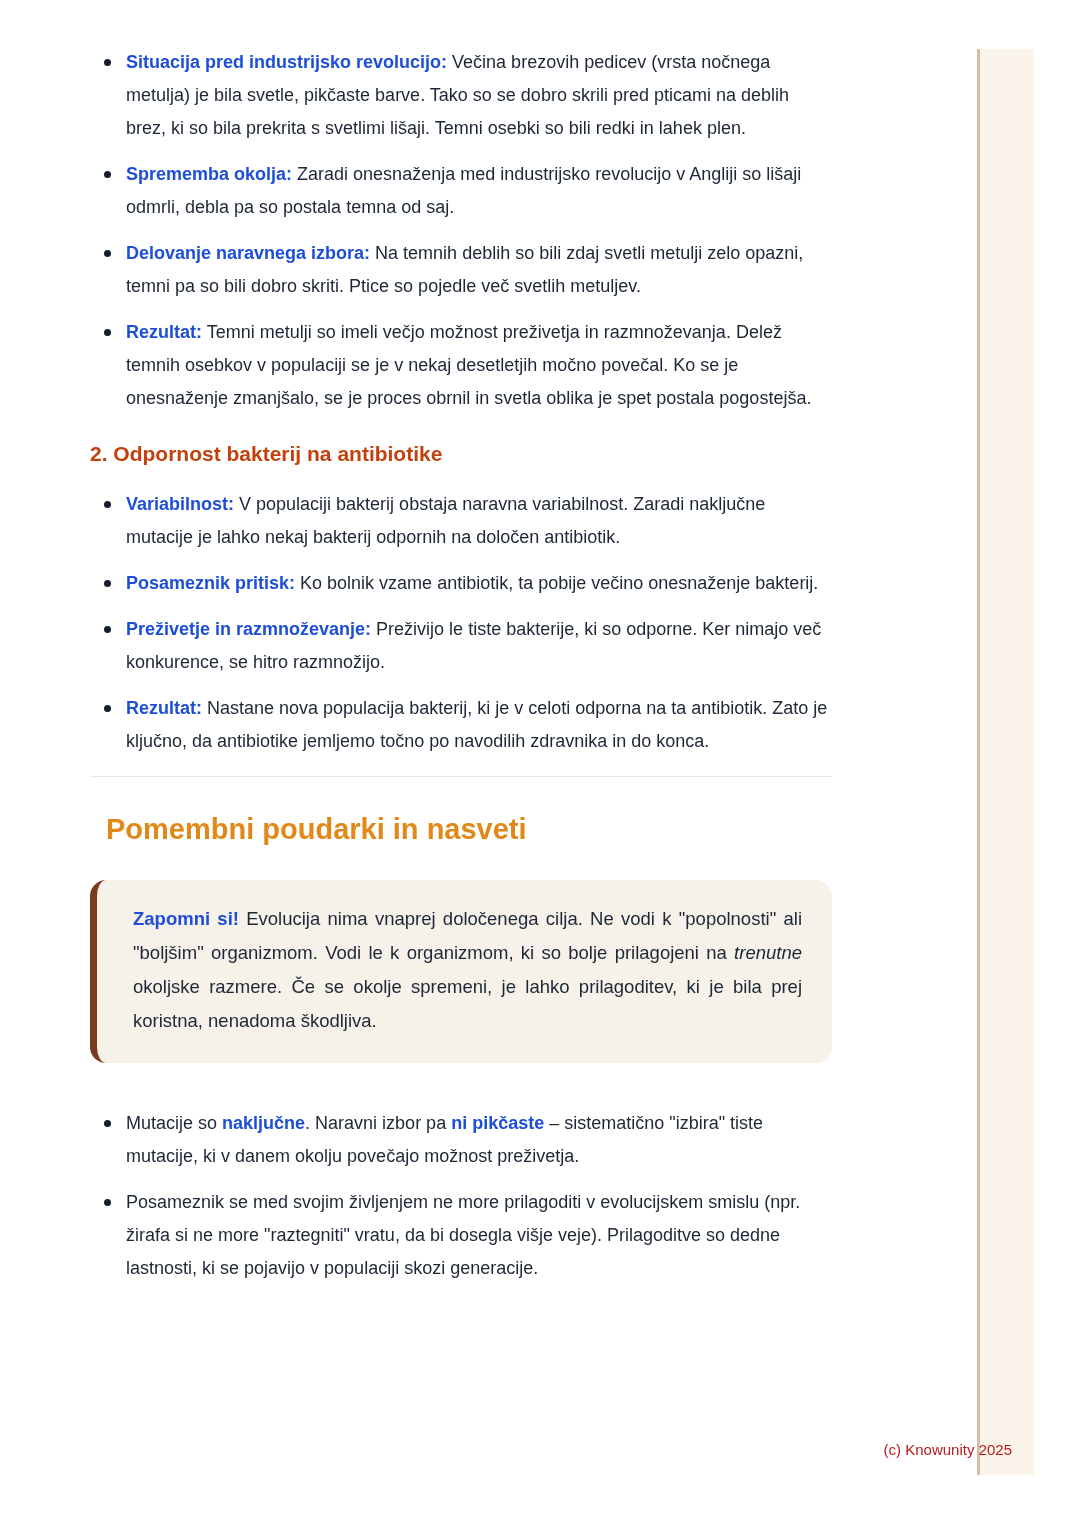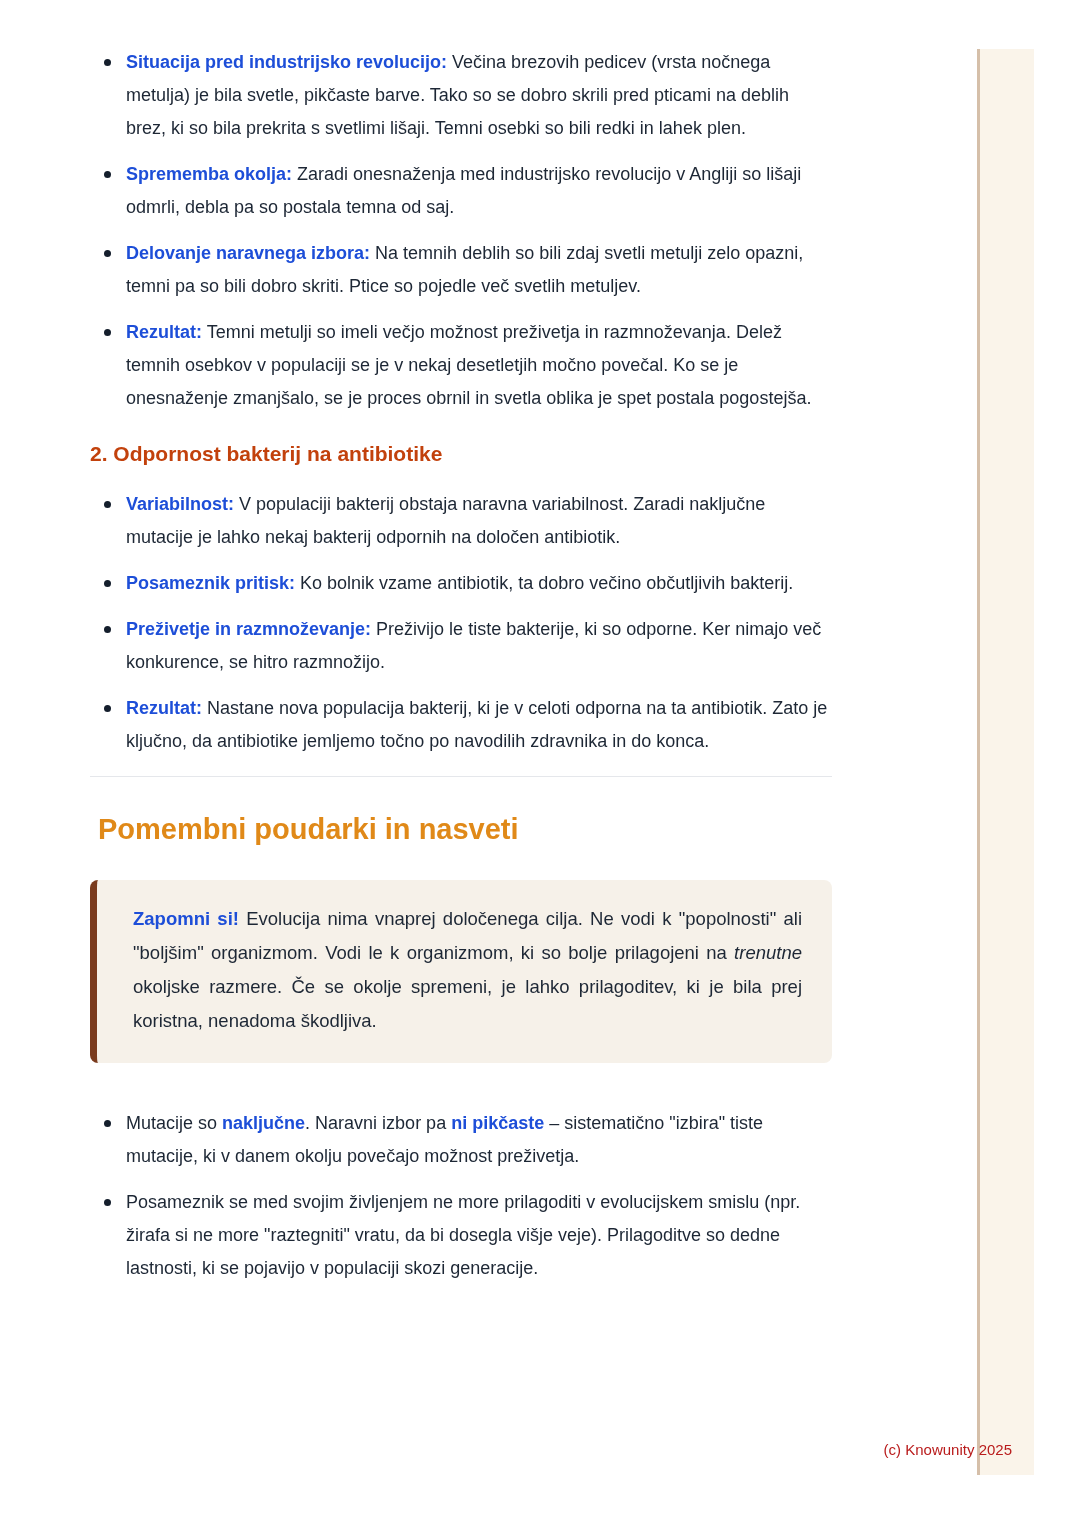--- a/index.html
+++ b/index.html
@@ -43,27 +43,27 @@
     margin:27px 0 22px 0;
   }
   hr.divider {
     border:none;
     border-top:1px solid #e5e7eb;
     margin:18px 0 0 0;
   }
   h1.highlights-heading {
     font-size:29px;
     font-weight:bold;
-    margin:36px 0 0 8px;
+    margin:36px 0 0 16px;
   }
   .callout {
     margin-top:34px;
     border-left:7px solid #7a3b1e;
     background:#f6f1e9;
-    border-radius:8px;
+    border-radius:16px;
     padding:22px 30px 25px 36px;
     width:742px;
   }
   .callout p {
     font-size:18.5px;
     line-height:34px;
     text-align:justify;
     color:#1d2735;
   }
   ul.bullets.post-callout { margin-top:44px; }
@@ -93,21 +93,21 @@
       <li><span class="b">Situacija pred industrijsko revolucijo:</span><span> Večina brezovih pedicev (vrsta nočnega metulja) je bila svetle, pikčaste barve. Tako so se dobro skrili pred pticami na deblih brez, ki so bila prekrita s svetlimi lišaji. Temni osebki so bili redki in lahek plen.</span></li>
       <li><span class="b">Sprememba okolja:</span><span> Zaradi onesnaženja med industrijsko revolucijo v Angliji so lišaji odmrli, debla pa so postala temna od saj.</span></li>
       <li><span class="b">Delovanje naravnega izbora:</span><span> Na temnih deblih so bili zdaj svetli metulji zelo opazni, temni pa so bili dobro skriti. Ptice so pojedle več svetlih metuljev.</span></li>
       <li><span class="b">Rezultat:</span><span> Temni metulji so imeli večjo možnost preživetja in razmnoževanja. Delež temnih osebkov v populaciji se je v nekaj desetletjih močno povečal. Ko se je onesnaženje zmanjšalo, se je proces obrnil in svetla oblika je spet postala pogostejša.</span></li>
     </ul>
 
   <h3 class="section-heading">2. Odpornost bakterij na antibiotike</h3>
 
   <ul class="bullets" id="list-bacteria">
       <li><span class="b">Variabilnost:</span><span> V populaciji bakterij obstaja naravna variabilnost. Zaradi naključne mutacije je lahko nekaj bakterij odpornih na določen antibiotik.</span></li>
-      <li><span class="b">Posameznik pritisk:</span><span> Ko bolnik vzame antibiotik, ta dobro večino občutljivih bakterij.</span></li>
+      <li><span class="b">Posameznik pritisk:</span><span> Ko bolnik vzame antibiotik, ta pobije večino onesnaženje bakterij.</span></li>
       <li><span class="b">Preživetje in razmnoževanje:</span><span> Preživijo le tiste bakterije, ki so odporne. Ker nimajo več konkurence, se hitro razmnožijo.</span></li>
       <li><span class="b">Rezultat:</span><span> Nastane nova populacija bakterij, ki je v celoti odporna na ta antibiotik. Zato je ključno, da antibiotike jemljemo točno po navodilih zdravnika in do konca.</span></li>
     </ul>
 
   <hr class="divider">
 
   <h1 class="highlights-heading" style="color: rgb(224, 137, 24);">Pomembni poudarki in nasveti</h1>
 
   <div class="callout">
     <p id="callout-text"><span class="b">Zapomni si!</span><span> Evolucija nima vnaprej določenega cilja. Ne vodi k "popolnosti" ali "boljšim" organizmom. Vodi le k organizmom, ki so bolje prilagojeni na </span><span class="i">trenutne</span><span> okoljske razmere. Če se okolje spremeni, je lahko prilagoditev, ki je bila prej koristna, nenadoma škodljiva.</span></p>

